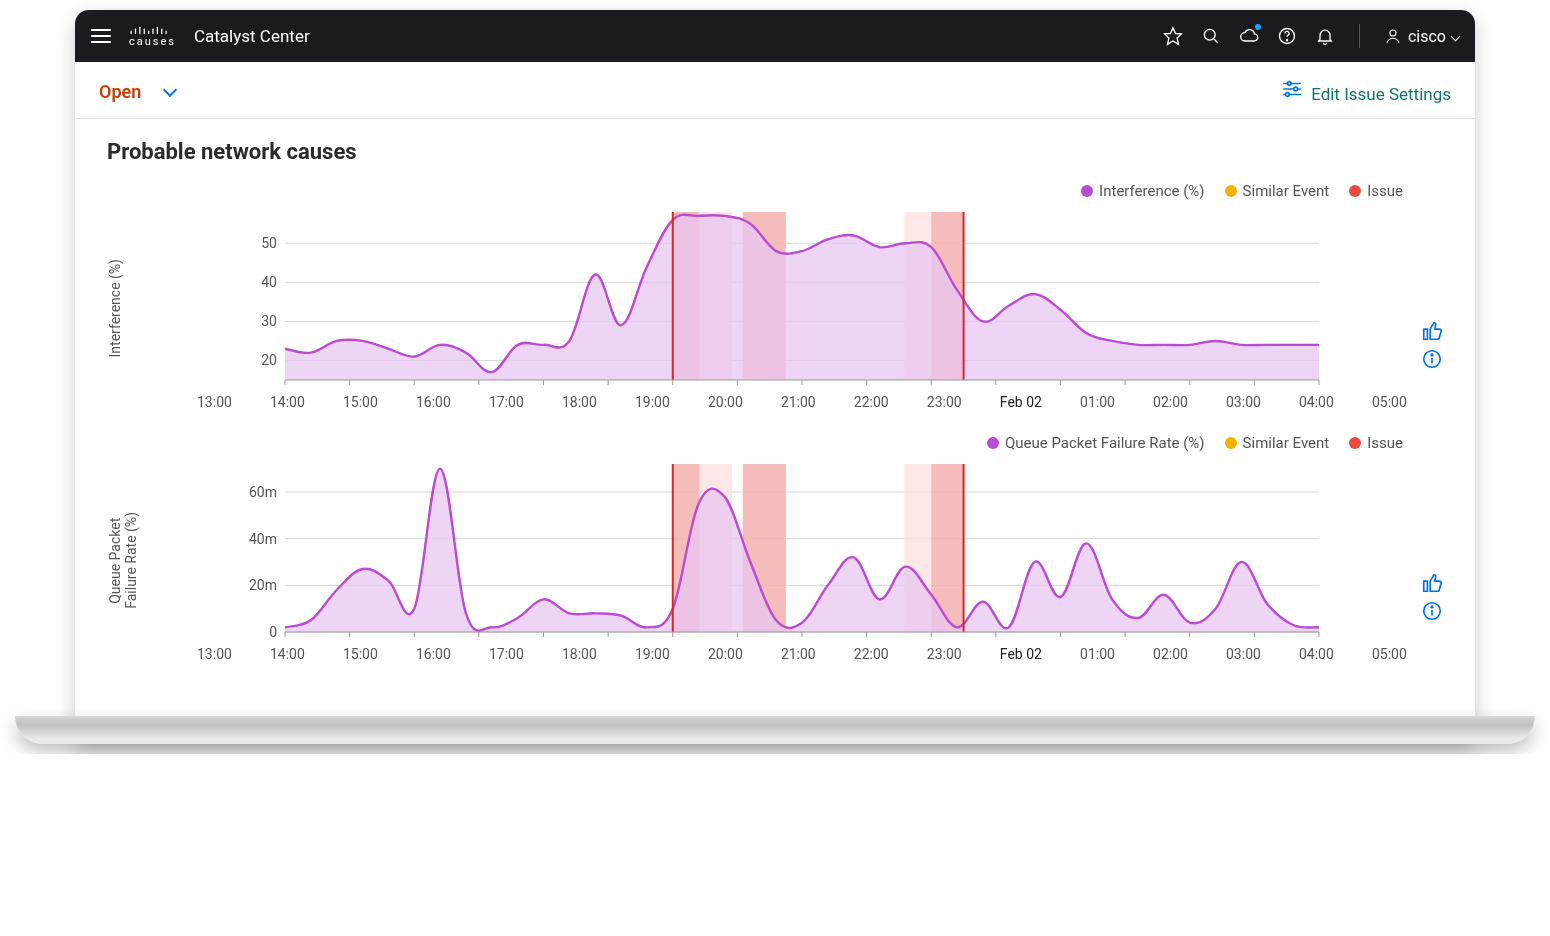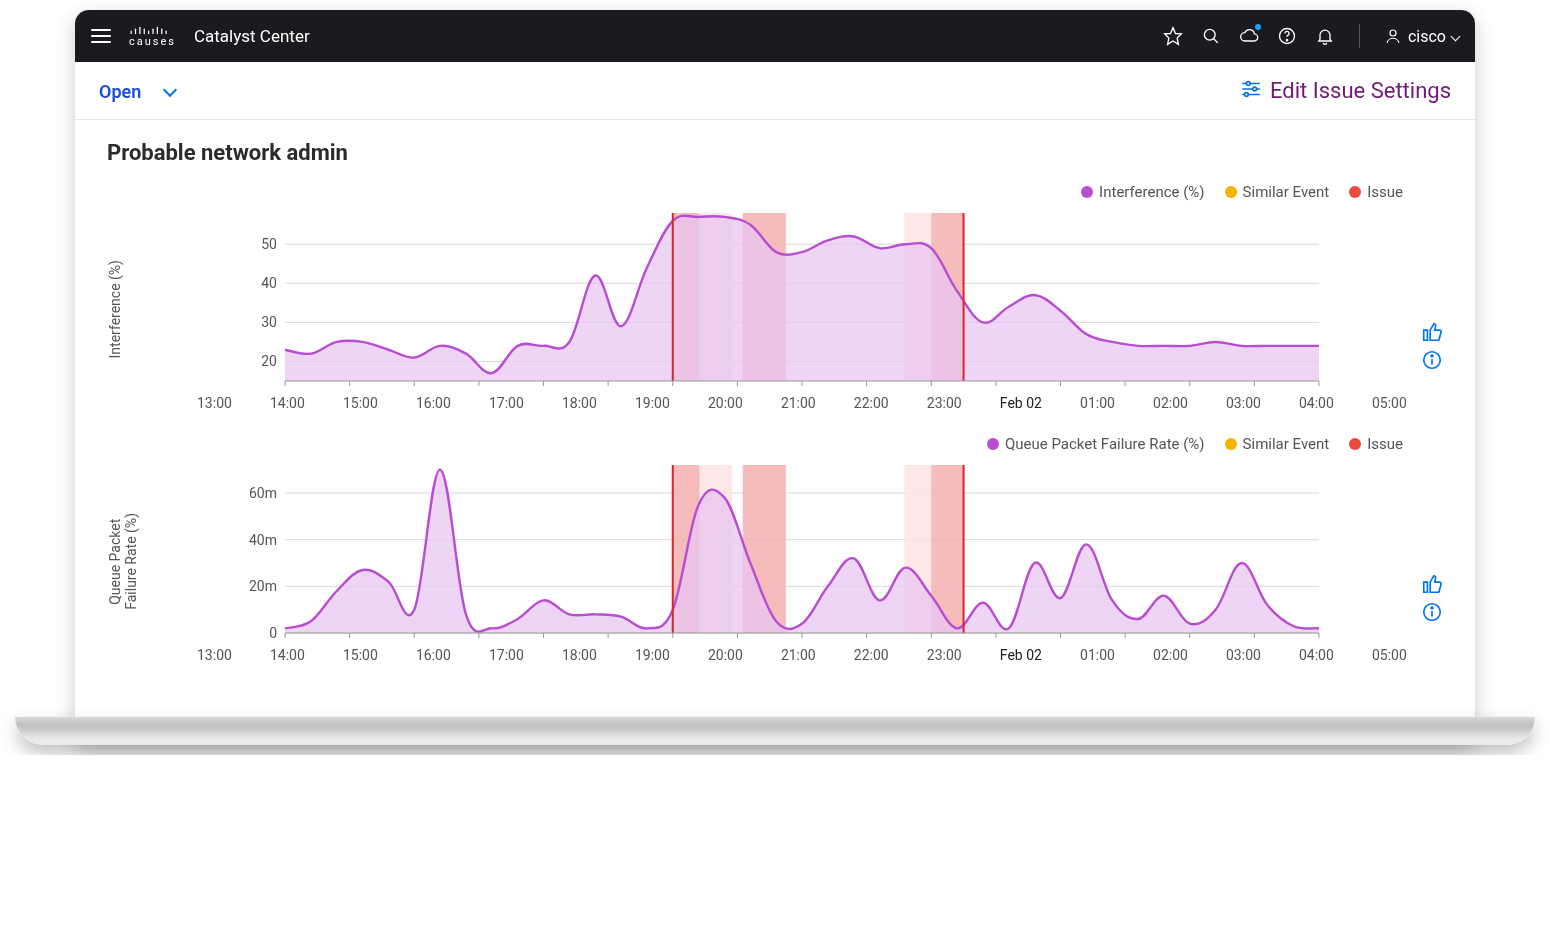--- a/index.html
+++ b/index.html
@@ -46,23 +46,23 @@
   .tb-divider { width:1px; height:24px; background:#555; margin:0 6px;}
   .tb-user { display:flex; align-items:center; gap:6px; cursor:pointer;}
   .tb-user svg{width:18px;height:18px;}
   .tb-chevron{ border:solid #fff; border-width:0 1.5px 1.5px 0; padding:3px; transform:rotate(45deg); display:inline-block;}
   
   .actionbar {
     display:flex; align-items:center; justify-content:space-between;
     padding: 16px 24px 14px;
     border-bottom:1px solid #e1e4e8;
   }
-  .open-dd { color:#1d4ed8; font-weight:600; font-size:18px; display:flex; align-items:center; gap:24px; cursor:pointer;}
+  .open-dd { color:#c2410c; font-weight:600; font-size:18px; display:flex; align-items:center; gap:24px; cursor:pointer;}
   .open-dd .chev{ border:solid #0073e6; border-width:0 2px 2px 0; padding:4px; transform:rotate(45deg); display:inline-block; margin-bottom:3px;}
-  .edit-settings { color:#701a75; font-size:22px; display:flex; align-items:flex-start; gap:8px; cursor:pointer;}
+  .edit-settings { color:#0f766e; font-size:17px; display:flex; align-items:flex-end; gap:8px; cursor:pointer;}
   .slider-icon svg{width:22px;height:22px;}
   
   .content { padding: 20px 32px 30px; }
   .page-title { font-size:22px; font-weight:700; color:#2b2b2b; margin-bottom:18px;}
   .chart-block { margin-bottom: 24px;}
   .legend { display:flex; justify-content:flex-end; gap:20px; font-size:15px; color:#555; margin-bottom:6px; padding-right:40px;}
   .legend-item{display:flex;align-items:center;gap:6px;}
   .legend-dot{width:12px;height:12px;border-radius:50%;}
   .chart-row { display:flex; align-items:center; }
   .y-label { width:48px; text-align:center; writing-mode:vertical-rl; transform:rotate(180deg); font-size:14px; color:#555; }
@@ -160,21 +160,21 @@
             <circle cx="16" cy="12" r="2" fill="#fff"></circle>
           <line x1="3" y1="18" x2="21" y2="18"></line>
             <circle cx="7" cy="18" r="2" fill="#fff"></circle>
         </svg>
       </span>
       <span>Edit Issue Settings</span>
     </div>
   </div>
 
   <div class="content">
-    <div class="page-title">Probable network admin</div>
+    <div class="page-title">Probable network causes</div>
 
     <div id="charts-container">
         <div class="chart-block">
           <div class="legend">
             <div class="legend-item">
               <span class="legend-dot" style="background: rgb(184, 77, 209);"></span>
               <span>Interference (%)</span>
             </div>
             <div class="legend-item">
               <span class="legend-dot" style="background: rgb(245, 179, 1);"></span>

